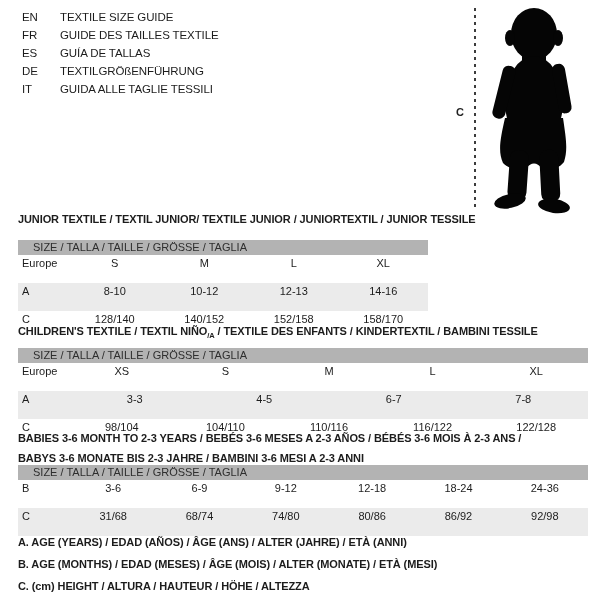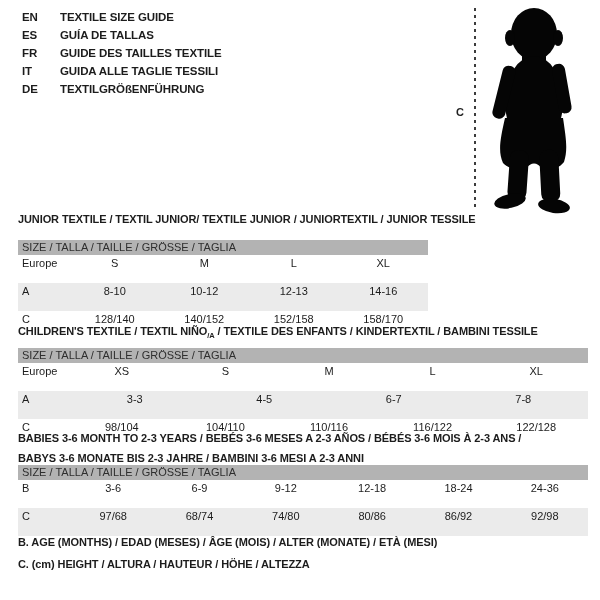--- a/index.html
+++ b/index.html
@@ -2,33 +2,33 @@
 <html><head>
 <meta charset="utf-8">
 <style>
   html,body{margin:0;padding:0;}
   .page{
     position:relative;width:600px;height:600px;background:#ffffff;overflow:hidden;
     font-family:"Liberation Sans", sans-serif;color:#1c1c1c;
   }
   
   .lang-block{position:absolute;left:22px;top:8px;}
-  .lang-row{display:flex;height:18px;line-height:18px;font-weight:bold;font-size:11.5px;letter-spacing:-0.1px;}
+  .lang-row{display:flex;height:18px;line-height:18px;font-weight:normal;font-size:11.5px;letter-spacing:-0.1px;}
   .lang-code{width:38px;}
   .lang-label{white-space:nowrap;}
   
   .figure-svg{position:absolute;left:470px;top:0px;}
   .measure-label{position:absolute;left:450px;top:106px;width:20px;text-align:center;font-size:11px;font-weight:bold;color:#222;}
   
   .tbl-title{position:absolute;left:18px;font-size:11px;font-weight:bold;letter-spacing:-0.1px;white-space:nowrap;}
   .tbl-title .sub{font-size:7.5px;vertical-align:sub;}
   .tbl{position:absolute;left:18px;}
   .w-narrow{width:410px;}
   .w-wide{width:570px;}
-  .bar{height:15px;line-height:15px;background:#b3b3b3;color:#2e2e2e;font-size:11px;padding-left:4px;box-sizing:border-box;}
+  .bar{height:15px;line-height:15px;background:#b3b3b3;color:#2e2e2e;font-size:11px;padding-left:15px;box-sizing:border-box;}
   .row{display:flex;height:28px;line-height:16px;font-size:11px;}
   .row.shaded{background:#ebebeb;}
   .lab{width:52px;padding-left:4px;box-sizing:border-box;text-align:left;}
   .cell{flex:1;text-align:center;}
   
   .two-line{line-height:20px;}
   
   .footnotes{position:absolute;left:18px;top:531px;}
   .footnote{height:22px;line-height:22px;font-size:11px;font-weight:bold;letter-spacing:-0.1px;white-space:nowrap;}
 </style>
@@ -36,34 +36,34 @@
 <body>
 
 <div class="page">
 
   <div class="lang-block">
     <div class="lang-row">
       <span class="lang-code">EN</span>
       <span class="lang-label">TEXTILE SIZE GUIDE</span>
     </div>
     <div class="lang-row">
+      <span class="lang-code">FR</span>
+      <span class="lang-label">GUIDE DES TAILLES TEXTILE</span>
+    </div>
+    <div class="lang-row">
       <span class="lang-code">ES</span>
       <span class="lang-label">GUÍA DE TALLAS</span>
     </div>
     <div class="lang-row">
-      <span class="lang-code">FR</span>
-      <span class="lang-label">GUIDE DES TAILLES TEXTILE</span>
+      <span class="lang-code">DE</span>
+      <span class="lang-label">TEXTILGRÖßENFÜHRUNG</span>
     </div>
     <div class="lang-row">
       <span class="lang-code">IT</span>
       <span class="lang-label">GUIDA ALLE TAGLIE TESSILI</span>
-    </div>
-    <div class="lang-row">
-      <span class="lang-code">DE</span>
-      <span class="lang-label">TEXTILGRÖßENFÜHRUNG</span>
     </div>
   </div>
 
   <svg class="figure-svg" width="130" height="215" viewBox="0 0 130 215">
     <line x1="5" y1="8" x2="5" y2="207" stroke="#3c3c3c" stroke-width="2" stroke-dasharray="3 4"></line>
     <g fill="#050505">
       <ellipse cx="64" cy="34" rx="23" ry="26"></ellipse>
       <ellipse cx="40" cy="38" rx="5" ry="8"></ellipse>
       <ellipse cx="88" cy="38" rx="5" ry="8"></ellipse>
       <rect x="52" y="50" width="24" height="14"></rect>
@@ -153,27 +153,28 @@
       <span class="lab">B</span>
       <span class="cell">3-6</span>
       <span class="cell">6-9</span>
       <span class="cell">9-12</span>
       <span class="cell">12-18</span>
       <span class="cell">18-24</span>
       <span class="cell">24-36</span>
     </div>
     <div class="row shaded">
       <span class="lab">C</span>
-      <span class="cell">97/68</span>
+      <span class="cell">31/68</span>
       <span class="cell">68/74</span>
       <span class="cell">74/80</span>
       <span class="cell">80/86</span>
       <span class="cell">86/92</span>
       <span class="cell">92/98</span>
     </div>
   </div>
 
   <div class="footnotes">
+    <div class="footnote">A. AGE (YEARS) / EDAD (AÑOS) / ÂGE (ANS) / ALTER (JAHRE) / ETÀ (ANNI)</div>
     <div class="footnote">B. AGE (MONTHS) / EDAD (MESES) / ÂGE (MOIS) / ALTER (MONATE) / ETÀ (MESI)</div>
     <div class="footnote">C. (cm) HEIGHT / ALTURA / HAUTEUR / HÖHE / ALTEZZA</div>
   </div>
 
 </div>
 
 </body></html>

